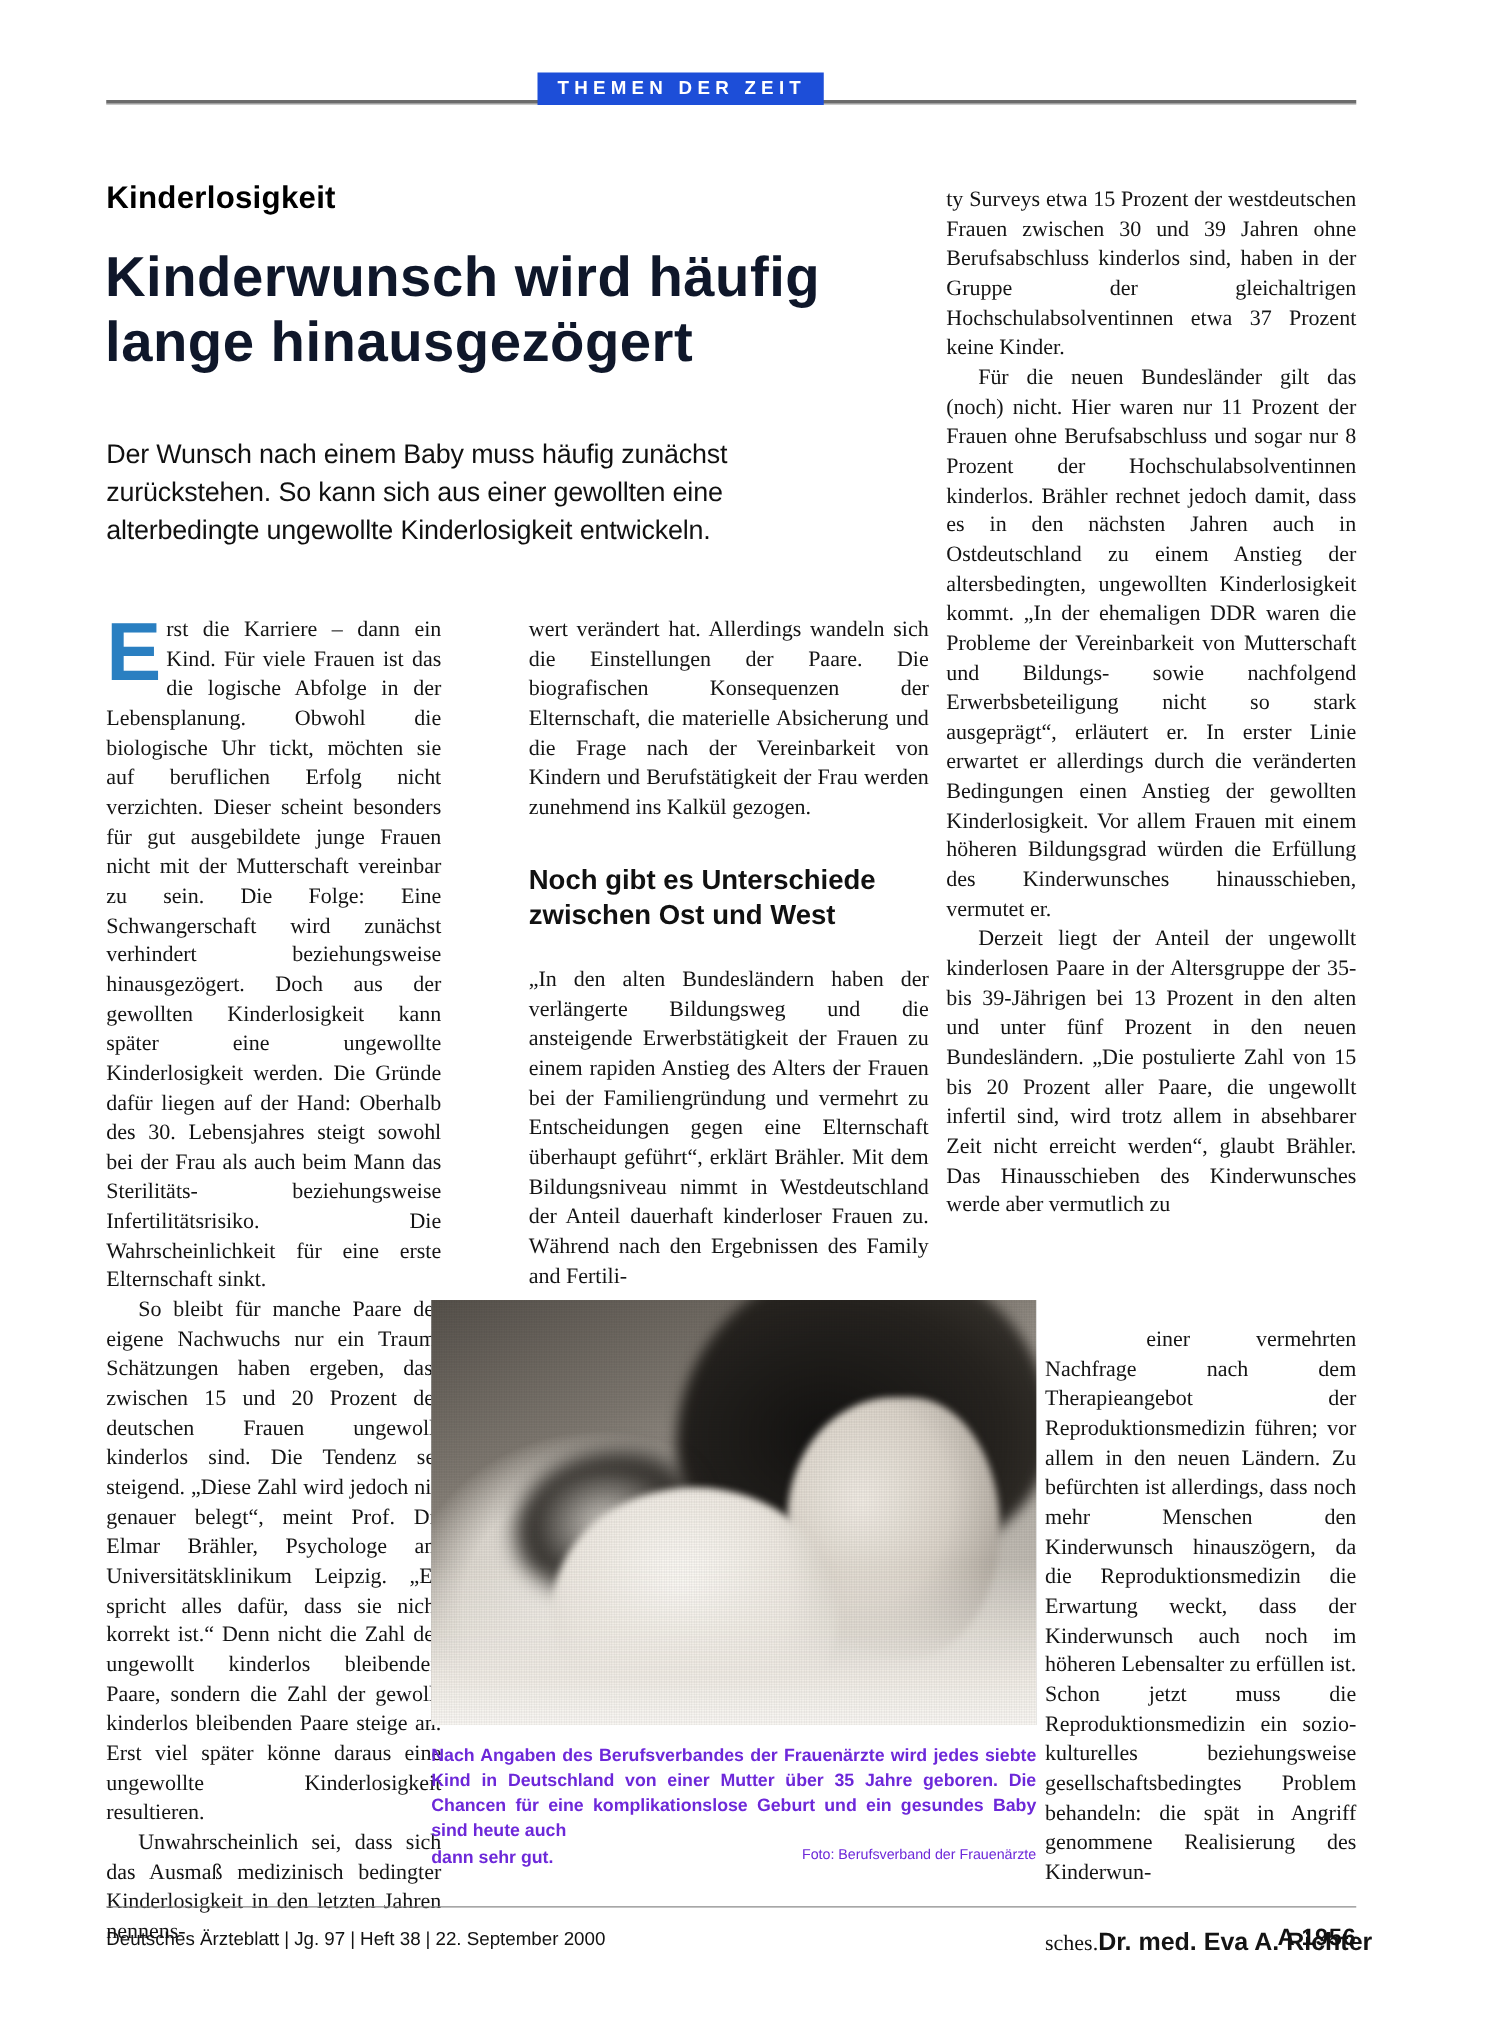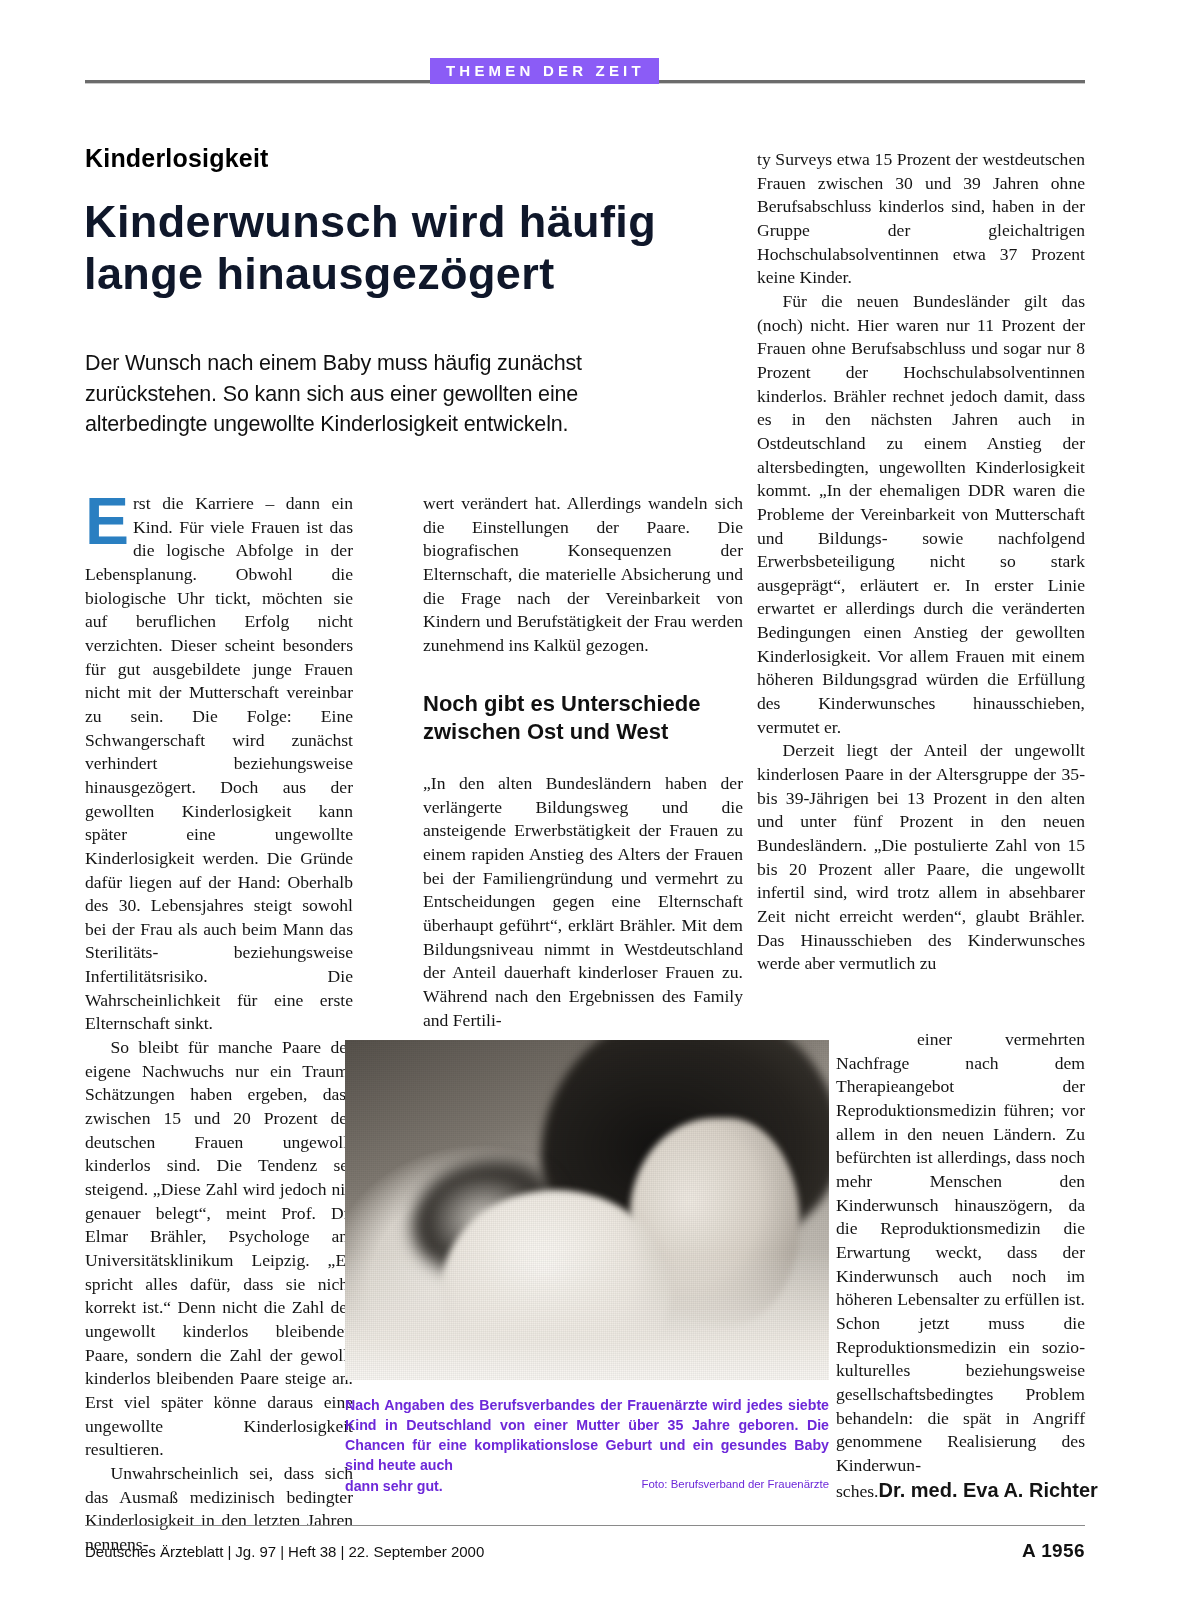--- a/index.html
+++ b/index.html
@@ -45,21 +45,21 @@
     left: 0;
     top: 25px;
     width: 1000px;
     height: 1px;
     background: #c9c9c9;
   }
   .masthead .banner {
     position: absolute;
     left: 345px;
     top: 0px;
-    background: #8b5cf6;
+    background: #1d4ed8;
     color: #fff;
     font-family: "Liberation Sans", sans-serif;
     font-weight: bold;
     font-size: 15px;
     letter-spacing: 4.2px;
     padding: 5px 14px 6px 16px;
     line-height: 1;
     white-space: nowrap;
   }
 
@@ -155,21 +155,21 @@
     top: 148px;
     width: 328px;
   }
 
   
   #col3b {
     left: 836px;
     top: 1028px;
     width: 249px;
   }
-  #col3b p { text-indent: 0; }
+  #col3b p { text-indent: 0; margin-top: 32px; }
   #col3b .indent-start { text-indent: 4.6em; }
 
   .byline {
     font-family: "Liberation Sans", sans-serif;
     font-weight: bold;
     font-size: 20px;
     white-space: nowrap;
   }
   .last-line {
     display: flex;

